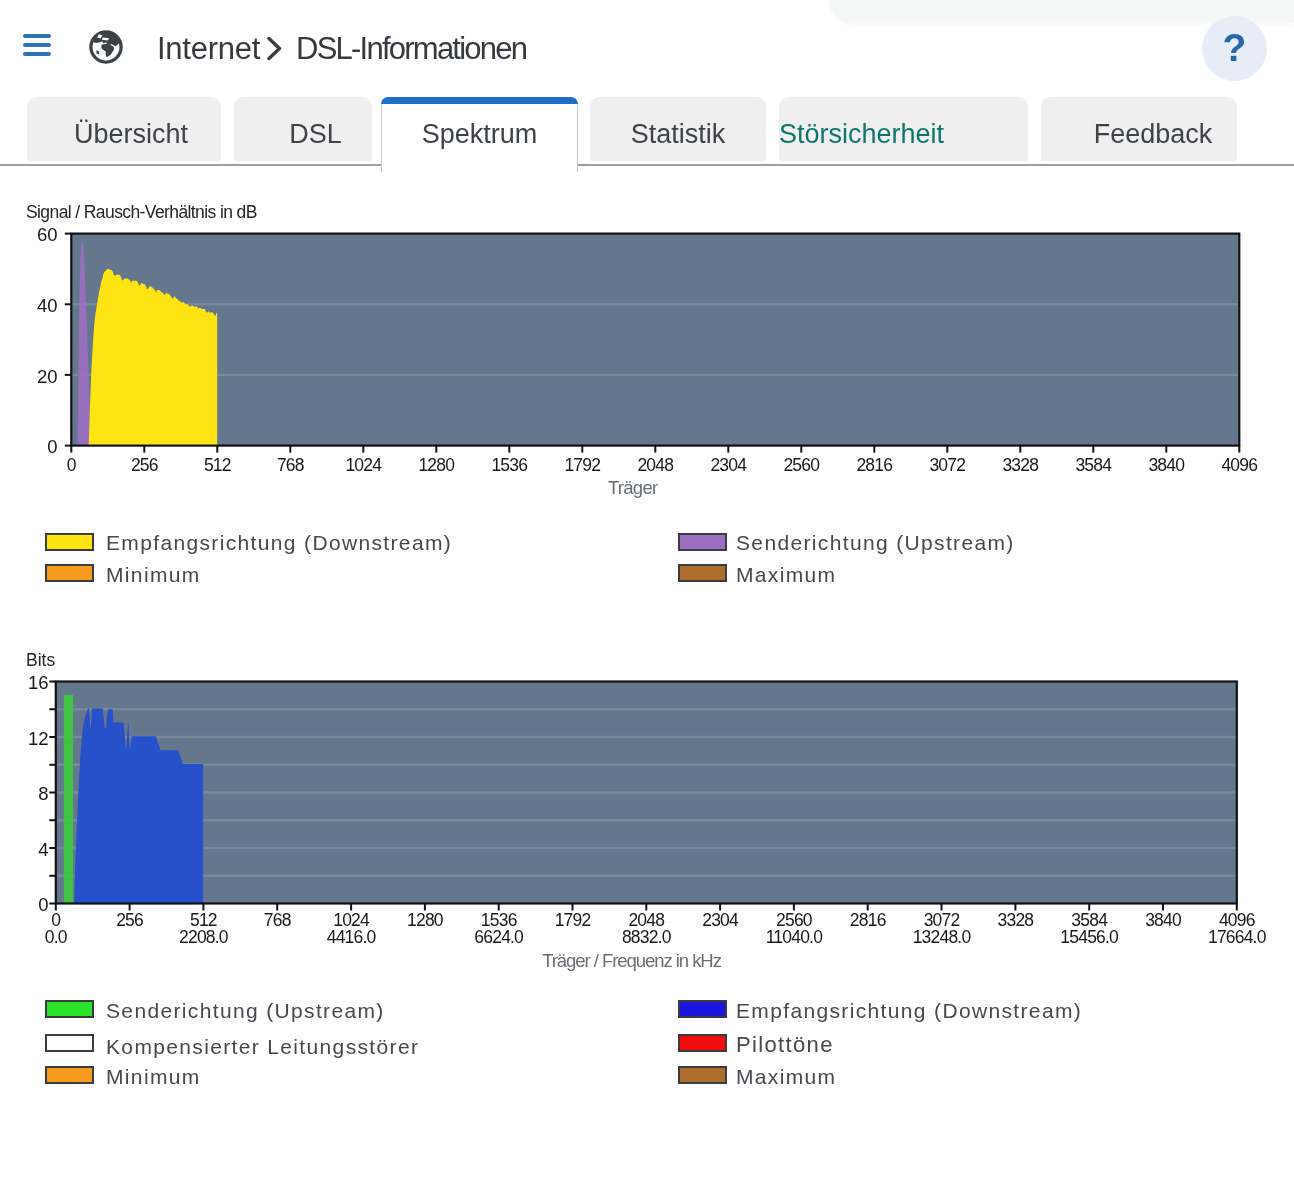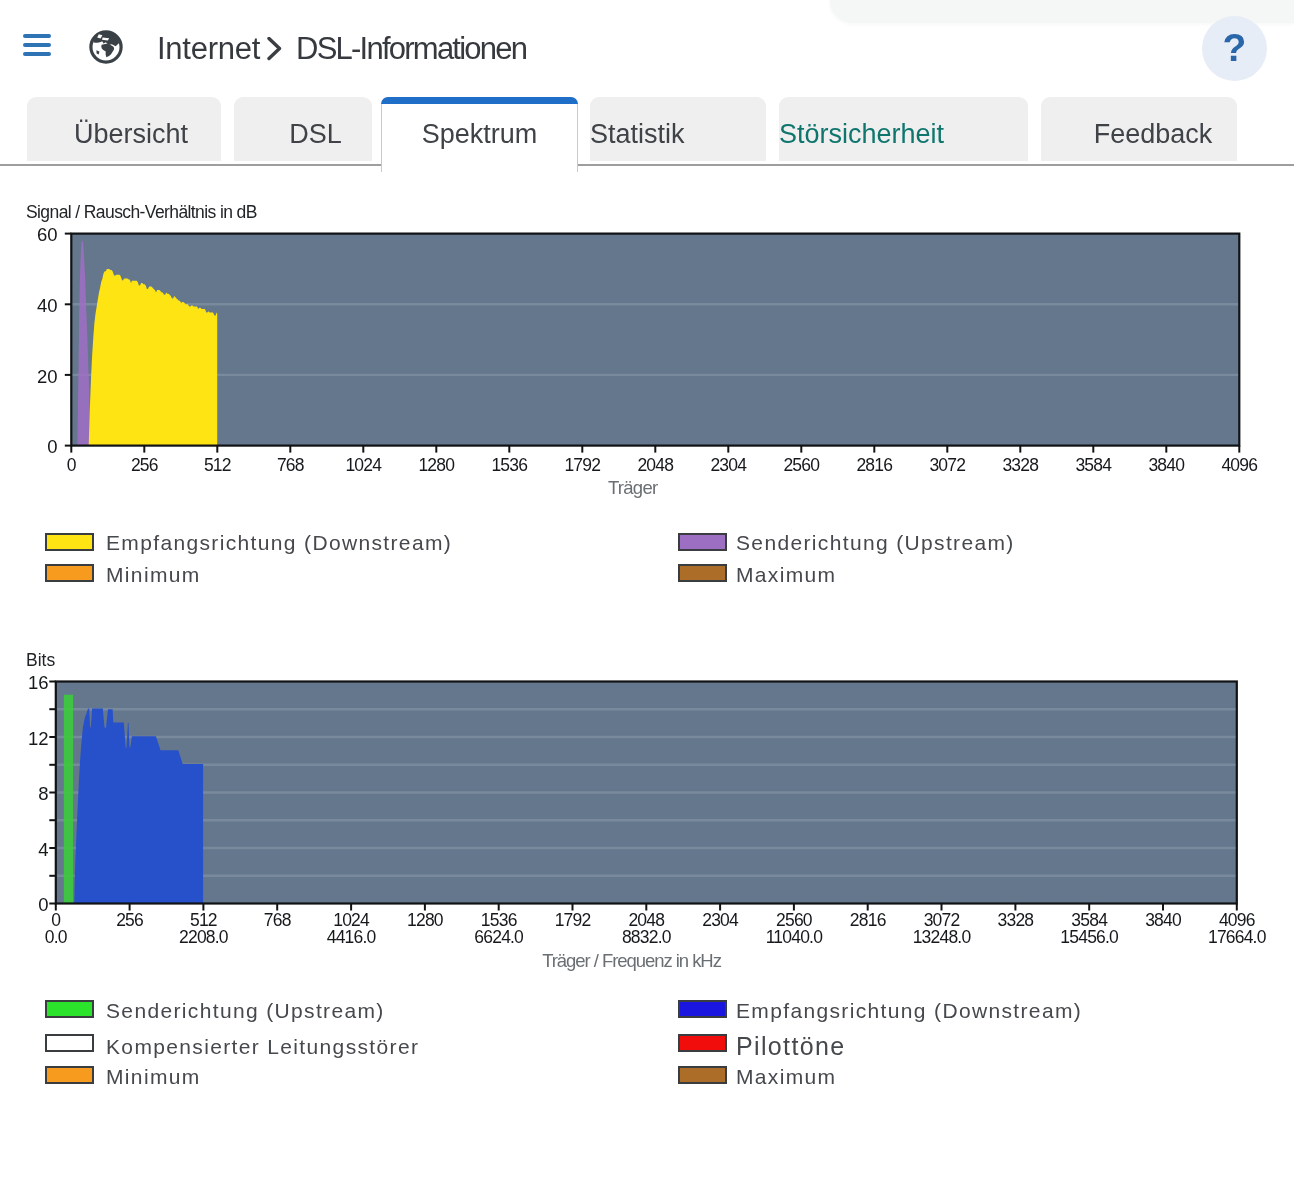--- a/index.html
+++ b/index.html
@@ -29,21 +29,21 @@
     <div style="position:absolute;left:1202px;top:26px;width:65px;text-align:center;font-size:39px;font-weight:bold;color:#2a66aa">?</div>
 <div style="position:absolute;left:0;top:164.3px;width:1294px;height:1.6px;background:#9e9e9e"></div>
     <div style="position:absolute;left:27px;top:97px;width:193.5px;height:64px;background:#efeff0;border-radius:9px 9px 0 0"></div>
     <div style="position:absolute;left:27px;top:118.5px;width:208px;text-align:center;font-size:27px;color:#3f4347">Übersicht</div>
     <div style="position:absolute;left:233.5px;top:97px;width:138px;height:64px;background:#efeff0;border-radius:9px 9px 0 0"></div>
     <div style="position:absolute;left:233.5px;top:118.5px;width:164px;text-align:center;font-size:27px;color:#3f4347">DSL</div>
     <div style="position:absolute;left:381px;top:97px;width:197px;height:75px;background:#ffffff;border-left:1.5px solid #c9c9c9;border-right:1.5px solid #c9c9c9;border-radius:9px 9px 0 0;box-sizing:border-box;z-index:5"></div>
     <div style="position:absolute;left:381px;top:97px;width:197px;height:7.3px;background:#1f6fc9;border-radius:9px 9px 0 0;z-index:7"></div>
     <div style="position:absolute;left:381px;top:118.5px;width:197px;text-align:center;font-size:27px;color:#3f4347;z-index:6">Spektrum</div>
     <div style="position:absolute;left:590px;top:97px;width:176px;height:64px;background:#efeff0;border-radius:9px 9px 0 0"></div>
-    <div style="position:absolute;left:590px;top:118.5px;width:176px;text-align:left;font-size:27px;color:#3f4347">Statistik</div>
+    <div style="position:absolute;left:590px;top:118.5px;width:176px;text-align:center;font-size:27px;color:#3f4347">Statistik</div>
     <div style="position:absolute;left:779px;top:97px;width:249px;height:64px;background:#efeff0;border-radius:9px 9px 0 0"></div>
     <div style="position:absolute;left:779px;top:118.5px;width:301px;text-align:left;font-size:27px;color:#0f766e">Störsicherheit</div>
     <div style="position:absolute;left:1041px;top:97px;width:196px;height:64px;background:#efeff0;border-radius:9px 9px 0 0"></div>
     <div style="position:absolute;left:1041px;top:118.5px;width:224px;text-align:center;font-size:27px;color:#3f4347">Feedback</div>
 <svg width="1294" height="1200" viewBox="0 0 1294 1200" style="position:absolute;left:0;top:0" font-family="Liberation Sans, sans-serif">
 <text x="26" y="218" font-size="17.5" letter-spacing="-0.6" fill="#222528">Signal / Rausch-Verhältnis in dB</text>
 <rect x="71.3" y="233.6" width="1168.0" height="212.0" fill="#64778c"></rect>
 <line x1="71.3" y1="304.3" x2="1239.3" y2="304.3" stroke="rgba(255,255,255,0.14)" stroke-width="2.4"></line>
 <line x1="71.3" y1="374.9" x2="1239.3" y2="374.9" stroke="rgba(255,255,255,0.14)" stroke-width="2.4"></line>
 <polygon points="77.3,445.6 77.3,445.6 78.0,403.2 78.6,360.8 79.1,318.4 79.7,286.6 80.3,265.4 80.9,251.3 81.4,243.5 81.9,240.7 82.7,240.7 83.3,244.2 83.8,253.0 84.4,263.6 85.0,276.0 85.7,293.7 86.4,313.1 87.3,336.1 88.1,360.8 89.0,385.5 89.8,410.3 90.7,431.5 91.5,445.6 91.5,445.6" fill="#9d6fc3" fill-opacity="0.87"></polygon>
@@ -171,17 +171,17 @@
     <div style="position:absolute;left:106px;top:562.8px;font-size:21px;letter-spacing:1.35px;color:#45484c;white-space:nowrap">Minimum</div>
     <div style="position:absolute;left:677.5px;top:564.3px;width:49px;height:18px;background:#ab6d28;border:2px solid #3a3d40"></div>
     <div style="position:absolute;left:736px;top:562.8px;font-size:21px;letter-spacing:1.35px;color:#45484c;white-space:nowrap">Maximum</div>
 <div style="position:absolute;left:45px;top:1000px;width:49px;height:18px;background:#2ce32c;border:2px solid #3a3d40"></div>
     <div style="position:absolute;left:106px;top:998.5px;font-size:21px;letter-spacing:1.35px;color:#45484c;white-space:nowrap">Senderichtung (Upstream)</div>
     <div style="position:absolute;left:677.5px;top:1000px;width:49px;height:18px;background:#1a16e0;border:2px solid #3a3d40"></div>
     <div style="position:absolute;left:736px;top:998.5px;font-size:21px;letter-spacing:1.35px;color:#45484c;white-space:nowrap">Empfangsrichtung (Downstream)</div>
     <div style="position:absolute;left:45px;top:1033.5px;width:49px;height:18px;background:#ffffff;border:2px solid #3a3d40"></div>
     <div style="position:absolute;left:106px;top:1035px;font-size:21px;letter-spacing:1.35px;color:#45484c;white-space:nowrap">Kompensierter Leitungsstörer</div>
     <div style="position:absolute;left:677.5px;top:1033.5px;width:49px;height:18px;background:#f20d0d;border:2px solid #3a3d40"></div>
-    <div style="position:absolute;left:736px;top:1032.0px;font-size:25px;letter-spacing:1.35px;color:#45484c;white-space:nowrap">Pilottöne</div>
+    <div style="position:absolute;left:736px;top:1032.0px;font-size:22px;letter-spacing:1.35px;color:#45484c;white-space:nowrap">Pilottöne</div>
     <div style="position:absolute;left:45px;top:1066.3px;width:49px;height:18px;background:#f69b1e;border:2px solid #3a3d40"></div>
     <div style="position:absolute;left:106px;top:1064.8px;font-size:21px;letter-spacing:1.35px;color:#45484c;white-space:nowrap">Minimum</div>
     <div style="position:absolute;left:677.5px;top:1066.3px;width:49px;height:18px;background:#ab6d28;border:2px solid #3a3d40"></div>
     <div style="position:absolute;left:736px;top:1064.8px;font-size:21px;letter-spacing:1.35px;color:#45484c;white-space:nowrap">Maximum</div>
 </div>
 </body></html>

